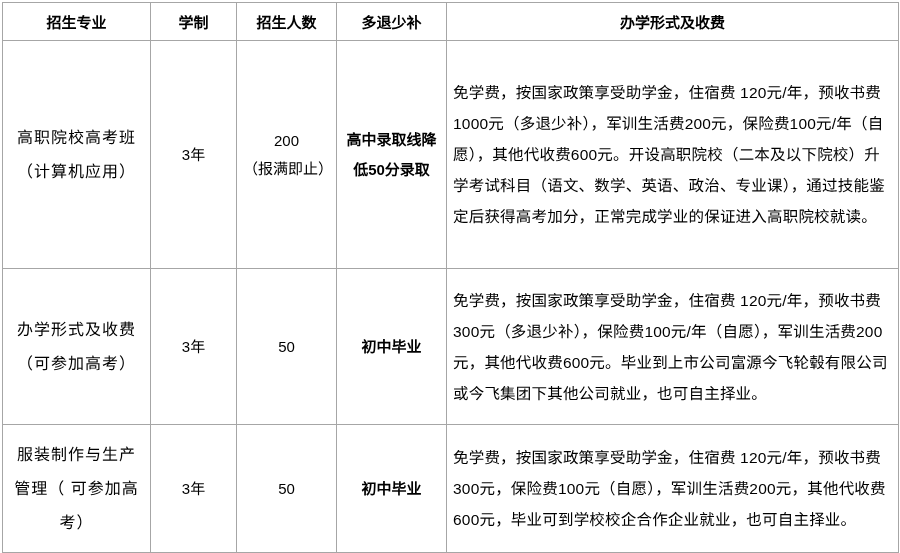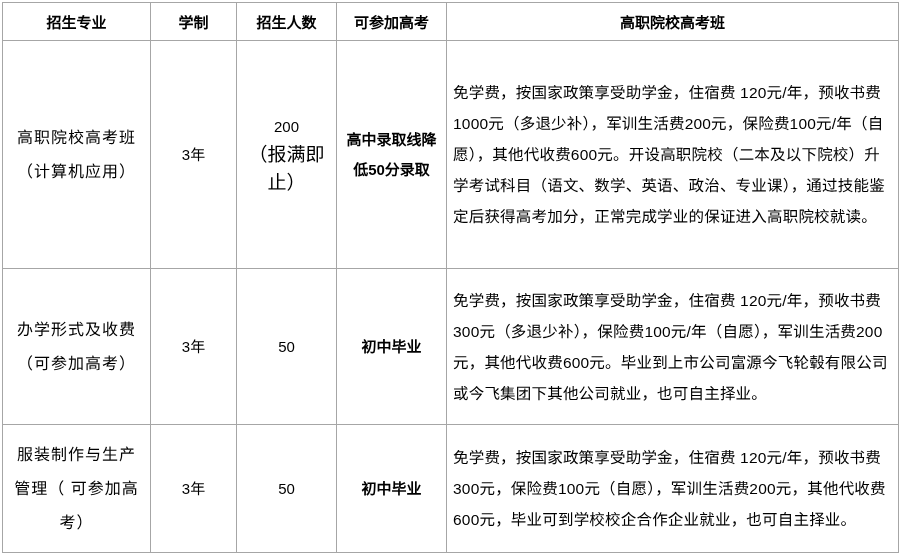--- a/index.html
+++ b/index.html
@@ -54,21 +54,21 @@
     line-height: 34px;
     letter-spacing: 1px;
   }
   td.years, td.quota, td.cond {
     text-align: center;
     font-size: 15px;
     line-height: 28px;
   }
   td.quota .sub {
     display: block;
-    font-size: 19px;
+    font-size: 15px;
   }
   td.cond {
     line-height: 30px;
     font-weight: bold;
   }
   td.fee {
     font-size: 15.5px;
     line-height: 31px;
     text-align: left;
     letter-spacing: 0.2px;
@@ -90,22 +90,22 @@
       <col class="c-years">
       <col class="c-quota">
       <col class="c-cond">
       <col class="c-fee">
     </colgroup>
     <thead>
       <tr>
         <th>招生专业</th>
         <th>学制</th>
         <th>招生人数</th>
-        <th>可参加高考</th>
-        <th>高职院校高考班</th>
+        <th>多退少补</th>
+        <th>办学形式及收费</th>
       </tr>
     </thead>
     <tbody>
       <tr class="row1">
         <td class="major">高职院校高考班 （计算机应用）</td>
         <td class="years">3年</td>
         <td class="quota">
           <span>200</span>
           <span class="sub">（报满即止）</span>
         </td>

